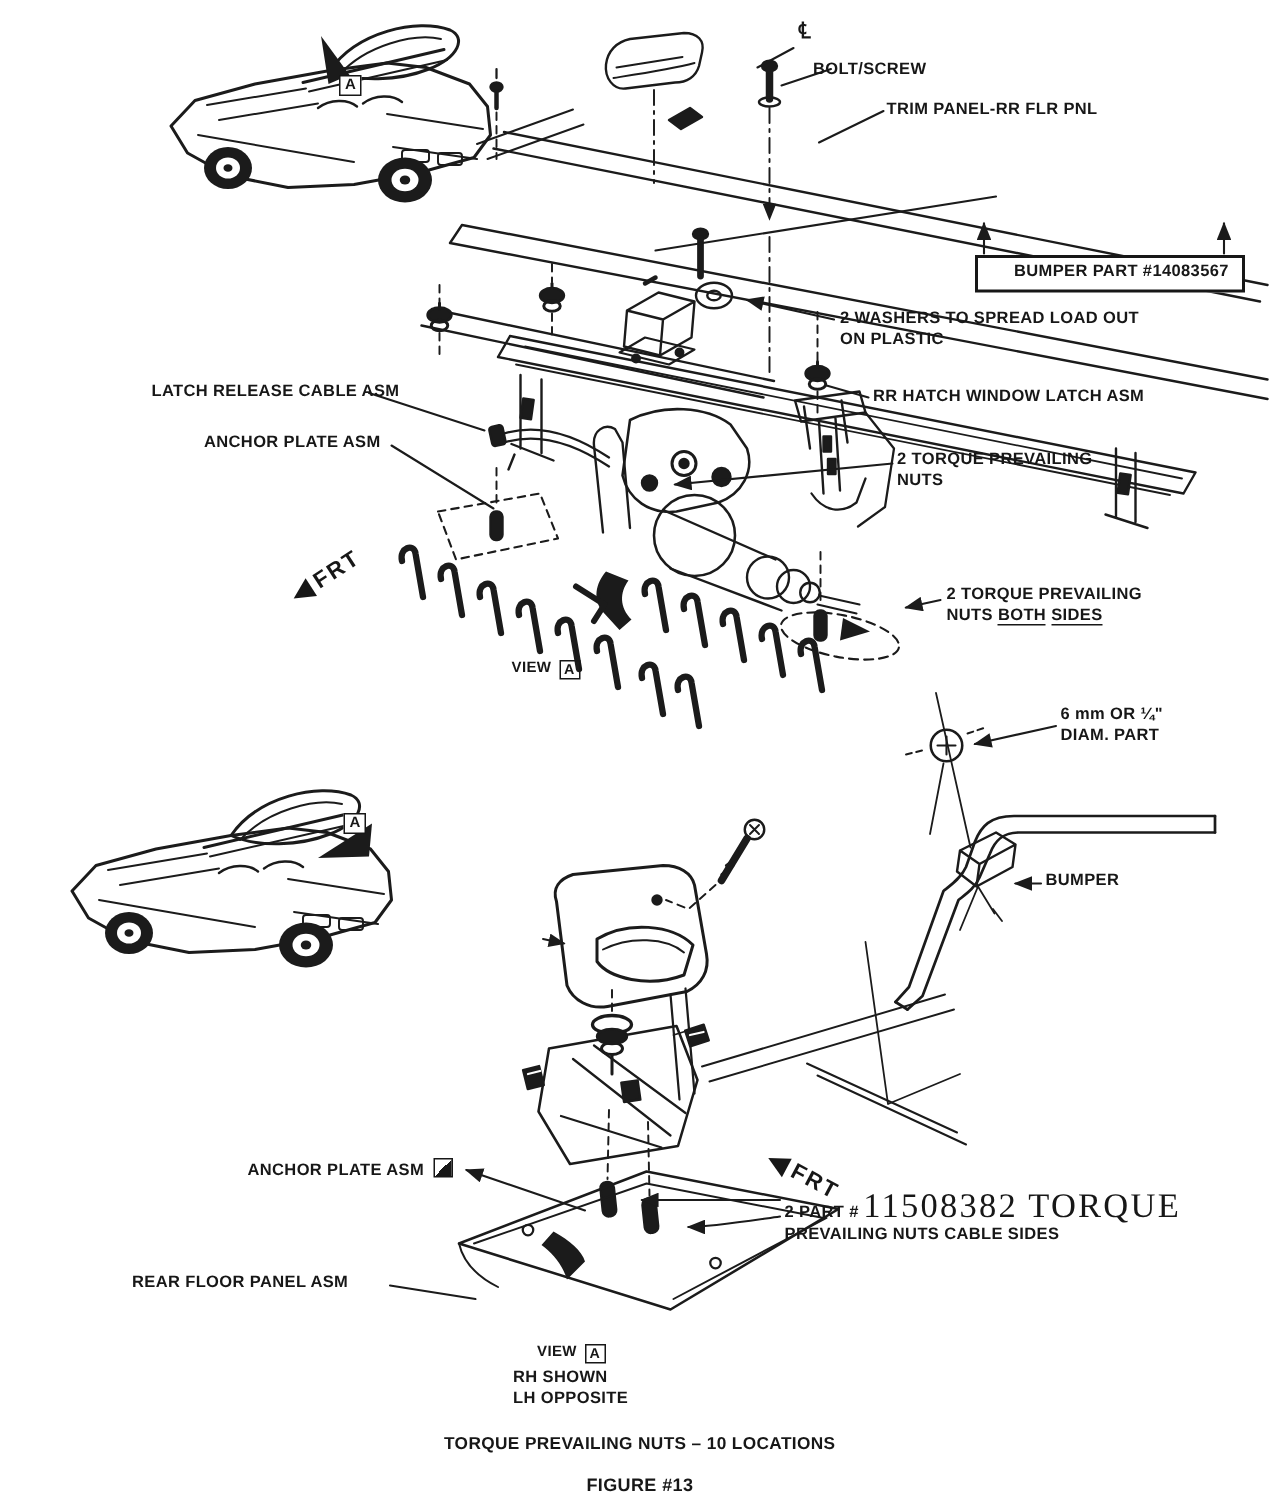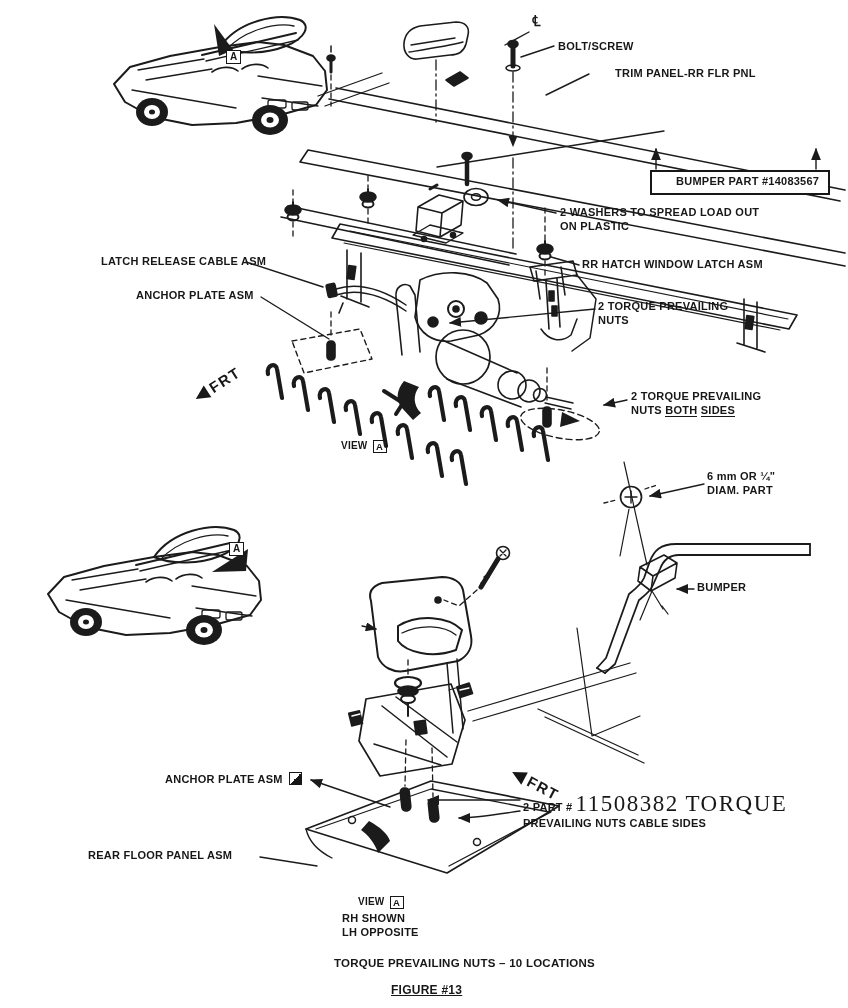--- a/index.html
+++ b/index.html
@@ -248,23 +248,23 @@
     <path d="M694,589 L677,589" marker-end="url(#ah)"></path>
     <path d="M704,484 L650,496" marker-end="url(#ah)"></path>
   </g>
 </svg>
 
 <span class="amark" style="left:226px;top:50px;">A</span>
 <span class="amark" style="left:229px;top:542px;">A</span>
 
 <div class="lbl cl" style="left:532px;top:12px;">℄</div>
 
-<div class="lbl" style="left:558px;top:40px;">BOLT/SCREW</div>
-
-<div class="lbl" style="left:591px;top:67px;margin-left:24px;">TRIM PANEL-RR FLR PNL</div>
+<div class="lbl" style="left:542px;top:40px;">BOLT/SCREW</div>
+
+<div class="lbl" style="left:591px;top:67px;">TRIM PANEL-RR FLR PNL</div>
 
 
 <div class="lbl box-label" style="left:650px;top:170px;padding-left:24px;">BUMPER PART #14083567</div>
 
 <div class="lbl" style="left:560px;top:206px;">
   <span>2 WASHERS TO SPREAD LOAD OUT</span><br>
   <span>ON PLASTIC</span>
 </div>
 
 <div class="lbl" style="left:60px;top:255px;margin-left:41px;">LATCH RELEASE CABLE ASM</div>
@@ -321,17 +321,17 @@
 <div class="lbl" style="left:88px;top:849px;">REAR FLOOR PANEL ASM</div>
 
 <div class="lbl" style="left:358px;top:896px;font-size:10px;">
   <span>VIEW</span><span class="abox">A</span>
 </div>
 
 <div class="lbl" style="left:342px;top:912px;">RH SHOWN</div>
 
 <div class="lbl" style="left:342px;top:926px;">LH OPPOSITE</div>
 
-<div class="lbl" style="left:296px;top:956px;font-size:11.5px;margin-left:38px;">TORQUE PREVAILING NUTS – 10 LOCATIONS</div>
-
-<div class="lbl" style="left:391px;top:983px;font-size:12px;text-decoration:underline;">FIGURE #13</div>
+<div class="lbl" style="left:296px;top:956px;font-size:11.5px;">TORQUE PREVAILING NUTS – 10 LOCATIONS</div>
+
+<div class="lbl" style="left:391px;top:983px;font-size:12px;">FIGURE #13</div>
 
 </div>
 
 </body></html>

